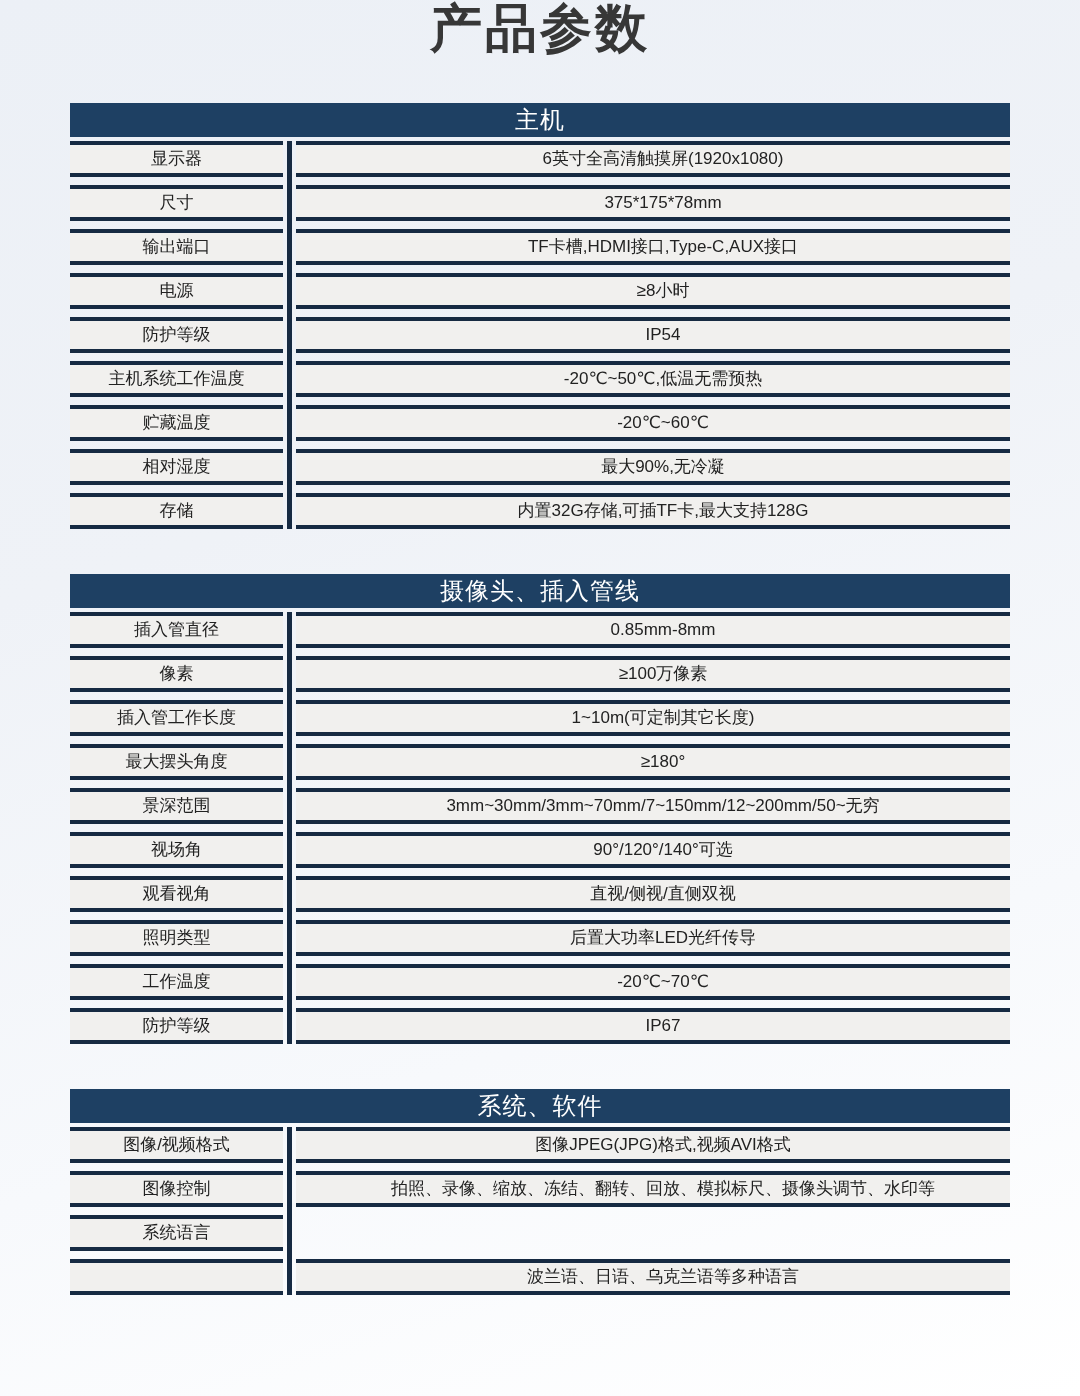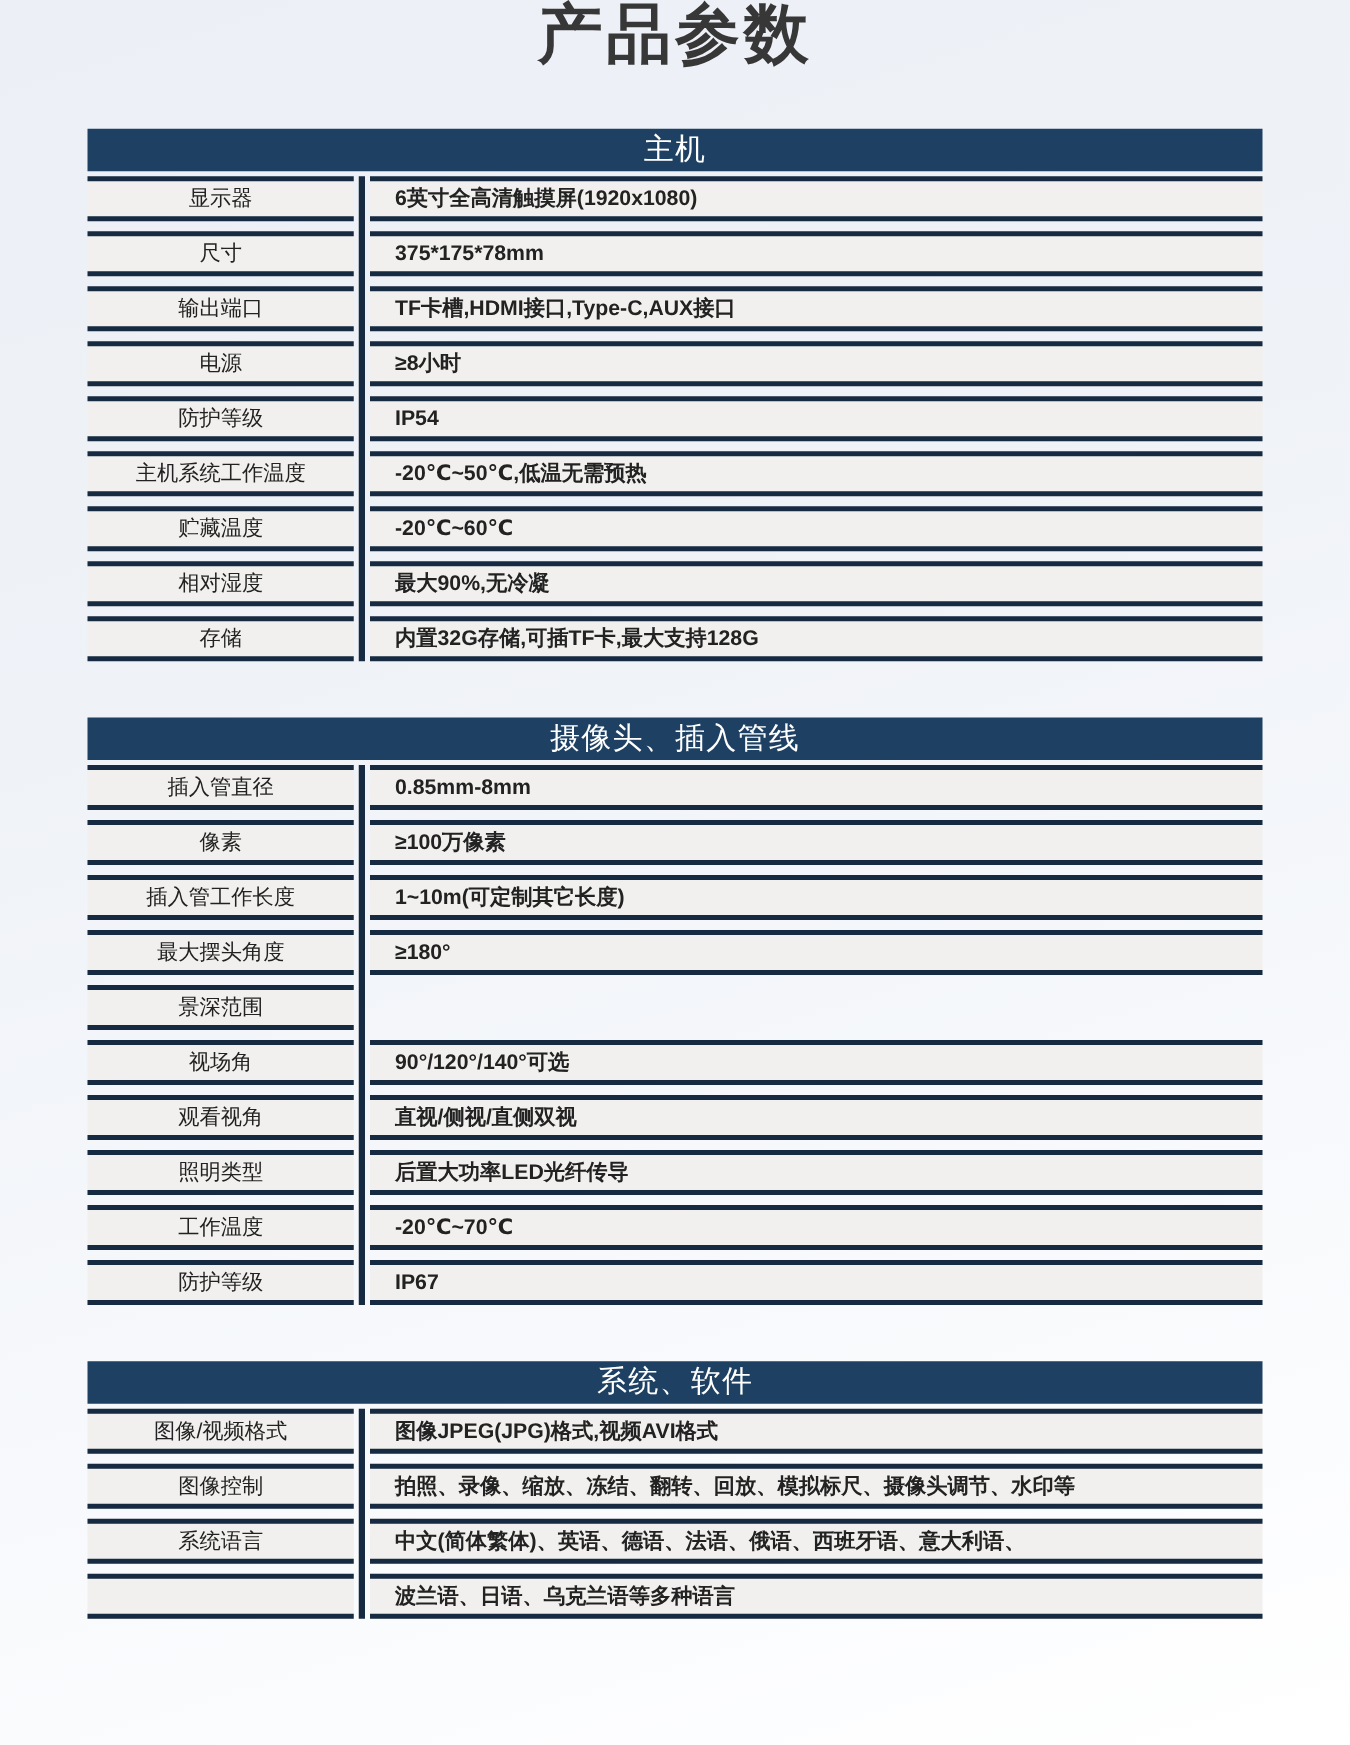--- a/index.html
+++ b/index.html
@@ -75,22 +75,21 @@
   }
   .cell.label {
     width: 213px;
     margin-right: 13px;
     text-align: center;
     flex: none;
   }
   .cell.value {
     flex: 1;
     padding-left: 20px;
-    text-align: left;
-    font-weight: bold;
+    text-align: center;
   }
 </style>
 </head>
 <body>
 
 <div class="page">
   <h1 class="page-title">产品参数</h1>
   <div class="tables-wrap">
   <section class="spec-table">
     <div class="table-header">主机</div>
@@ -165,20 +164,21 @@
   </div>
 
 
   <div class="spec-row">
     <div class="cell label">最大摆头角度</div>
     <div class="cell value">≥180°</div>
   </div>
 
   <div class="spec-row">
     <div class="cell label">景深范围</div>
+    <div class="cell value">3mm~30mm/3mm~70mm/7~150mm/12~200mm/50~无穷</div>
   </div>
 
   <div class="spec-row">
     <div class="cell label">视场角</div>
     <div class="cell value">90°/120°/140°可选</div>
   </div>
 
   <div class="spec-row">
     <div class="cell label">观看视角</div>
     <div class="cell value">直视/侧视/直侧双视</div>
@@ -211,21 +211,20 @@
     <div class="cell value">图像JPEG(JPG)格式,视频AVI格式</div>
   </div>
 
   <div class="spec-row">
     <div class="cell label">图像控制</div>
     <div class="cell value">拍照、录像、缩放、冻结、翻转、回放、模拟标尺、摄像头调节、水印等</div>
   </div>
 
   <div class="spec-row">
     <div class="cell label">系统语言</div>
-    <div class="cell value">中文(简体繁体)、英语、德语、法语、俄语、西班牙语、意大利语、</div>
   </div>
 
   <div class="spec-row">
     <div class="cell label"></div>
     <div class="cell value">波兰语、日语、乌克兰语等多种语言</div>
   </div>
 </div>
   </section>
 </div>
 </div>

